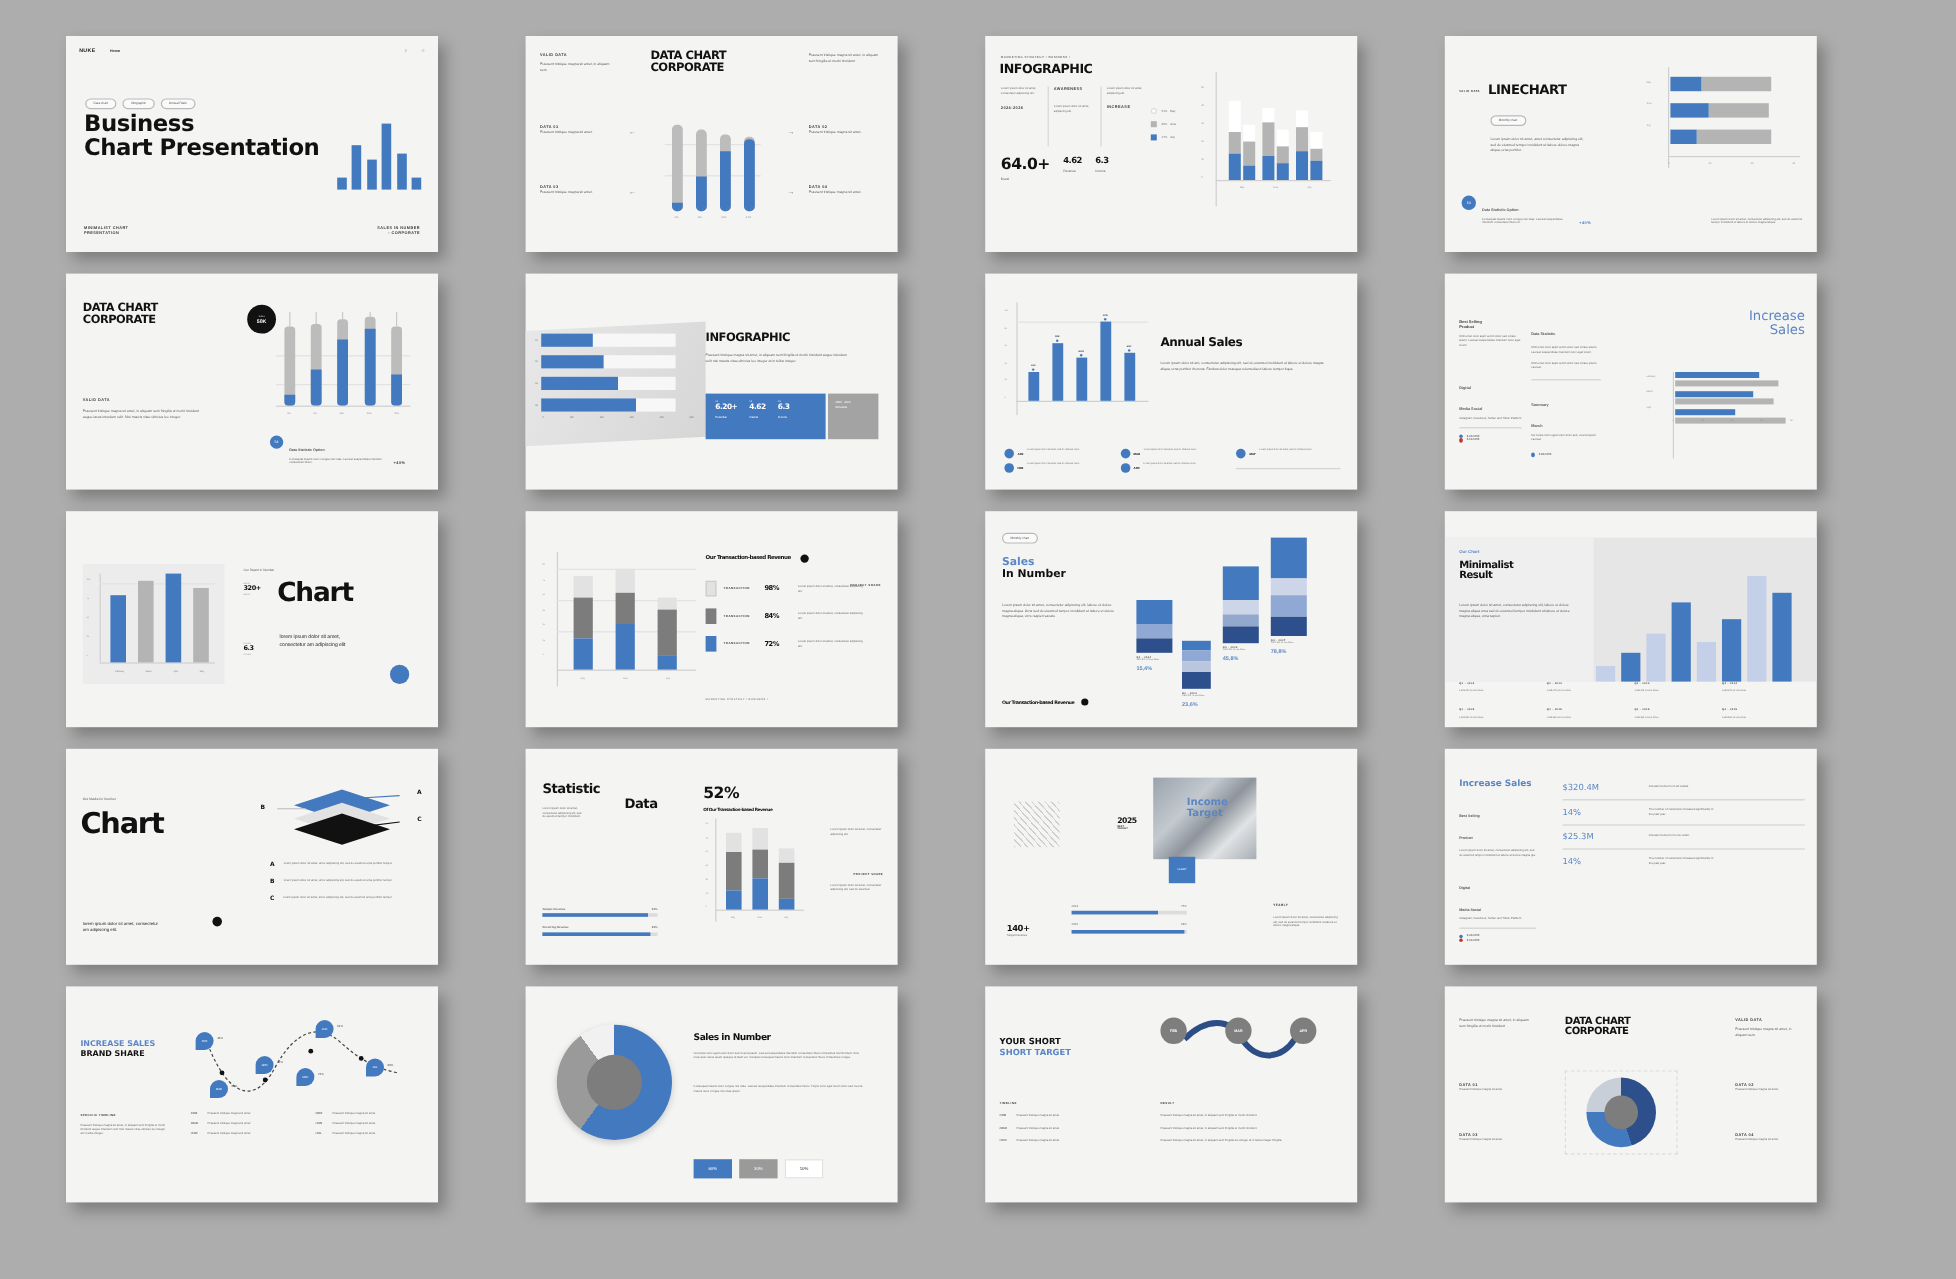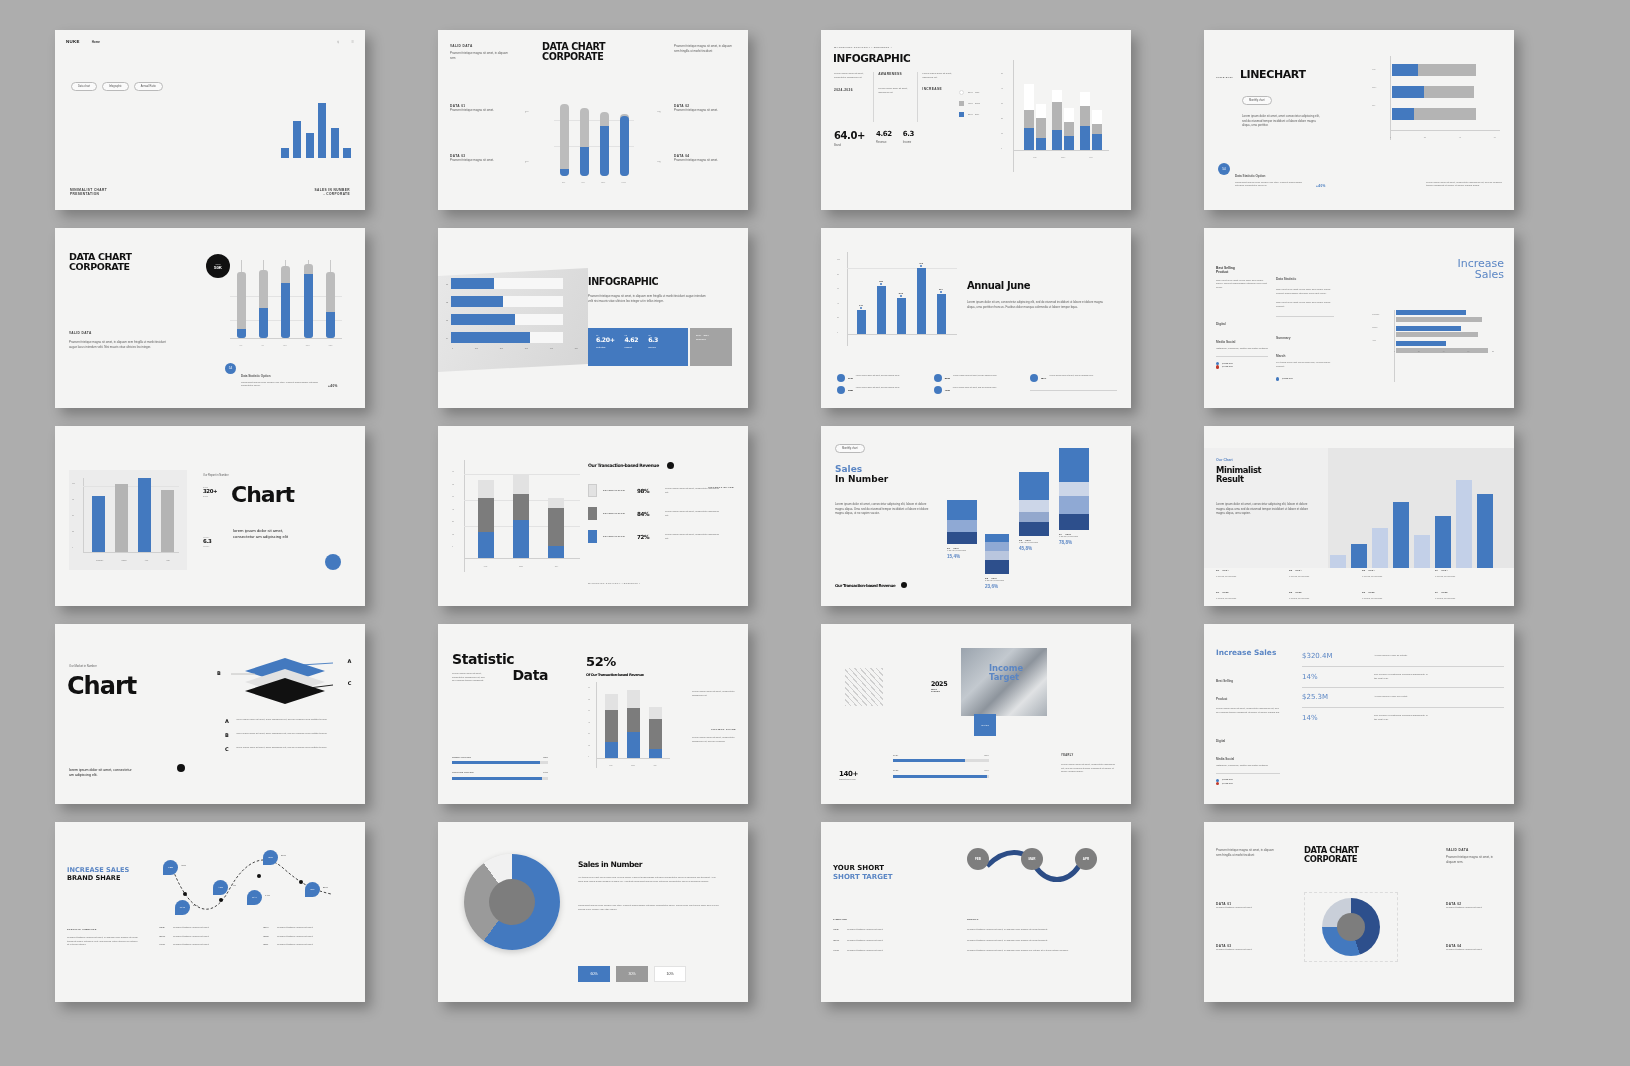--- a/index.html
+++ b/index.html
@@ -108,20 +108,24 @@
           <i style="height:50%"></i>
           <i style="height:16%"></i>
       </div>
 
       <div style="position:absolute;left:16px;top:52px;display:flex;gap:5px">
         <span class="pill">Data chart</span>
         <span class="pill">Infographic</span>
         <span class="pill">Annual Ratio</span>
       </div>
 
+      <div class="h-black s1-title" style="position:absolute;left:15px;top:64px">
+        <div>Business</div>
+        <div>Chart Presentation</div>
+      </div>
 
       <div style="position:absolute;left:15px;bottom:14px">
         <div class="kicker">Minimalist Chart</div>
         <div class="kicker">Presentation</div>
       </div>
       <div style="position:absolute;right:15px;bottom:14px;text-align:right">
         <div class="kicker">Sales In Number</div>
         <div class="kicker">- Corporate</div>
       </div>
     </div>
@@ -204,21 +208,21 @@
         </div>
         <div class="vr" style="height:50px"></div>
         <div style="width:34px">
           <div class="micro">Lorem ipsum dolor sit amet, adipiscing elit.</div>
           <div class="kicker" style="margin-top:8px">Increase</div>
         </div>
       </div>
 
       <div style="position:absolute;left:13px;top:100px;display:flex;gap:11px">
         <div>
-          <div class="h-black" style="font-size:10px">64.0+</div>
+          <div class="h-black" style="font-size:13px">64.0+</div>
           <div class="lbl" style="margin-top:3px">Brand</div>
         </div>
         <div>
           <div class="h-black" style="font-size:7px">4.62</div>
           <div class="lbl" style="margin-top:3px">Revenue</div>
         </div>
         <div>
           <div class="h-black" style="font-size:7px">6.3</div>
           <div class="lbl" style="margin-top:3px">Income</div>
         </div>
@@ -517,21 +521,21 @@
               <div class="bar" style="width:9px;height:66px"></div>
             </div>
           <div style="text-align:center">
               <div style="font-size:1.9px;font-weight:700;color:#333">MAY</div>
               <div class="dot" style="width:2.4px;height:2.4px;background:#4379bf;margin:1px auto"></div>
               <div class="bar" style="width:9px;height:40px"></div>
             </div>
         </div>
       </div>
 
-      <div class="h-black" style="position:absolute;left:146px;top:52px;font-size:10px">Annual June</div>
+      <div class="h-black" style="position:absolute;left:146px;top:52px;font-size:10px">Annual Sales</div>
       <div class="tiny" style="position:absolute;left:146px;top:72px;width:138px">Lorem ipsum dolor sit am, consectetur adipiscing elit, sed do eiusmod incididunt ut labore et dolore magna aliqua, urna porttitor rhoncus. Facibus dolor maequa colemedia ut labore tempor bqua.</div>
 
       <div style="position:absolute;left:16px;bottom:14px;right:14px;display:grid;grid-template-columns:1fr 1fr 1fr;gap:4px 10px">
         <div style="display:flex;gap:3px;align-items:flex-start">
             <span class="dot" style="width:8px;height:8px;background:#4379bf;flex:0 0 auto"></span>
             <b style="font-size:2.4px;align-self:center">JAN</b>
             <span class="micro" style="font-size:2px">Lorem ipsum dolor sit amet, sed do ribiscus nunc.</span>
           </div>
         <div style="display:flex;gap:3px;align-items:flex-start">
             <span class="dot" style="width:8px;height:8px;background:#4379bf;flex:0 0 auto"></span>
@@ -877,21 +881,21 @@
         <div style="display:flex;gap:8px;align-items:flex-start">
           <b class="h-black" style="font-size:5px">C</b>
           <span class="micro">lorem ipsum dolor sit amet, amor adipiscing elit, sed do eiusmod urna porttitor tempor</span>
         </div>
       </div>
     </div>
   </div>
 
   <div class="slide">
     <div class="pad">
-      <div class="h-black" style="position:absolute;left:14px;top:28px;font-size:14px;line-height:1.12">
+      <div class="h-black" style="position:absolute;left:14px;top:28px;font-size:11px;line-height:1.12">
         <div>Statistic</div>
         <div style="text-align:right;width:96px">Data</div>
       </div>
       <div class="micro" style="position:absolute;left:14px;top:48px;width:34px">Lorem ipsum dolor sit amet, consectetur adipiscing elit, sed do eiusmod tempor incididunt.</div>
 
       <div style="position:absolute;left:14px;bottom:22px;width:96px">
         <div style="display:flex;justify-content:space-between">
           <span class="micro" style="font-weight:700">Sample Revenue</span>
           <span class="micro" style="font-weight:700">92%</span>
         </div>

